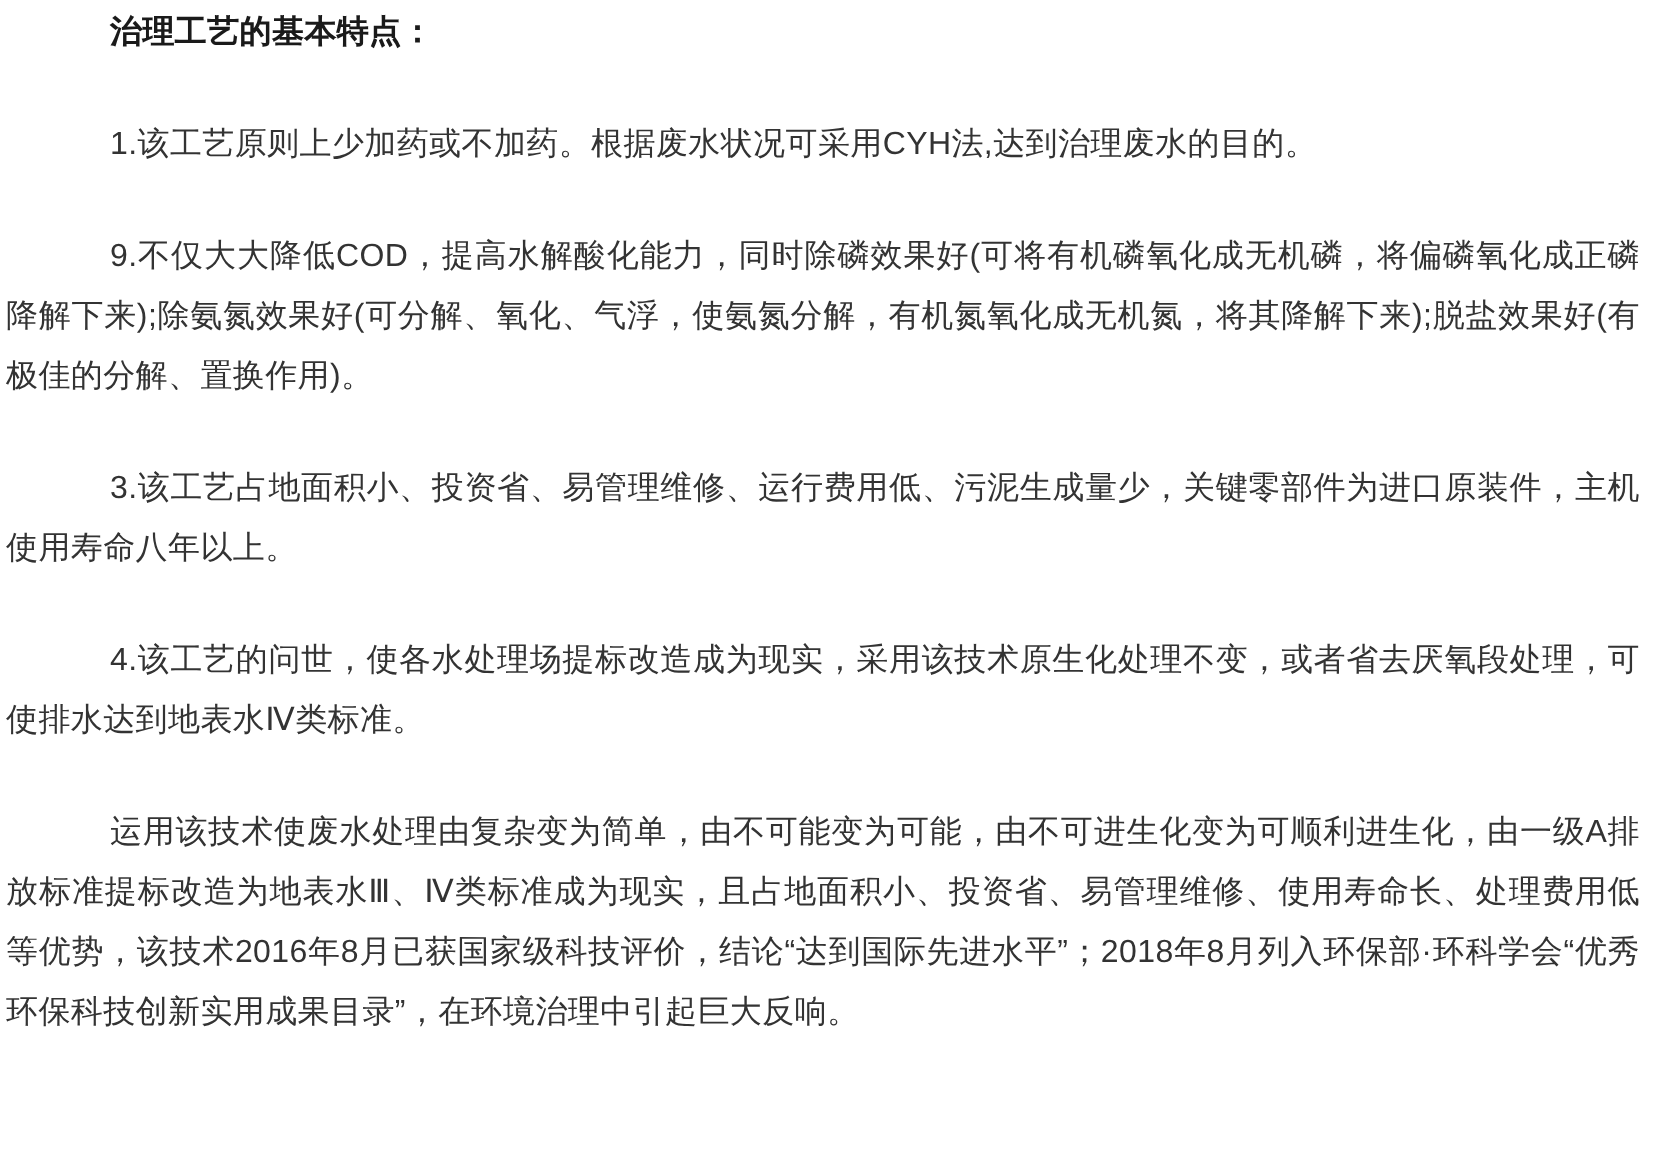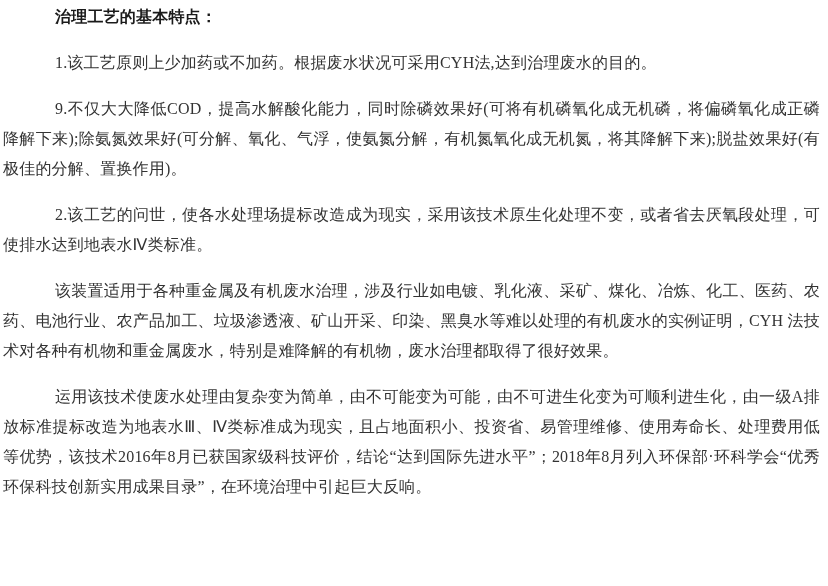--- a/index.html
+++ b/index.html
@@ -14,23 +14,22 @@
     padding: 2px 8px 16px 3px;
     overflow: hidden;
     font-family: "Liberation Sans", "DejaVu Sans", sans-serif;
     font-size: 16px;
     line-height: 30px;
     color: #333333;
     text-align: justify;
     letter-spacing: 0.2px;
   }
   .doc p {
-    margin: 16px 0;
+    margin: 26px 0;
     text-indent: 52px;
-    font-family: Liberation Serif, serif;
   }
   .doc h2 {
     margin: 11px 0;
     font-size: 16px;
     line-height: 30px;
     font-weight: bold;
     color: #1a1a1a;
     text-indent: 52px;
     text-align: left;
   }
@@ -41,20 +40,20 @@
 </head>
 <body>
 
 <main class="doc">
   <h2 class="first">治理工艺的基本特点：</h2>
 
   <p>1.该工艺原则上少加药或不加药。根据废水状况可采用CYH法,达到治理废水的目的。</p>
 
   <p>9.不仅大大降低COD，提高水解酸化能力，同时除磷效果好(可将有机磷氧化成无机磷，将偏磷氧化成正磷降解下来);除氨氮效果好(可分解、氧化、气浮，使氨氮分解，有机氮氧化成无机氮，将其降解下来);脱盐效果好(有极佳的分解、置换作用)。</p>
 
+  <p>3.该工艺占地面积小、投资省、易管理维修、运行费用低、污泥生成量少，关键零部件为进口原装件，主机使用寿命八年以上。</p>
 
-  <p>2.该工艺的问世，使各水处理场提标改造成为现实，采用该技术原生化处理不变，或者省去厌氧段处理，可使排水达到地表水Ⅳ类标准。</p>
+  <p>4.该工艺的问世，使各水处理场提标改造成为现实，采用该技术原生化处理不变，或者省去厌氧段处理，可使排水达到地表水Ⅳ类标准。</p>
 
 
-  <p>该装置适用于各种重金属及有机废水治理，涉及行业如电镀、乳化液、采矿、煤化、冶炼、化工、医药、农药、电池行业、农产品加工、垃圾渗透液、矿山开采、印染、黑臭水等难以处理的有机废水的实例证明，CYH 法技术对各种有机物和重金属废水，特别是难降解的有机物，废水治理都取得了很好效果。</p>
 
   <p>运用该技术使废水处理由复杂变为简单，由不可能变为可能，由不可进生化变为可顺利进生化，由一级A排放标准提标改造为地表水Ⅲ、Ⅳ类标准成为现实，且占地面积小、投资省、易管理维修、使用寿命长、处理费用低等优势，该技术2016年8月已获国家级科技评价，结论“达到国际先进水平”；2018年8月列入环保部·环科学会“优秀环保科技创新实用成果目录”，在环境治理中引起巨大反响。</p>
 </main>
 
 </body></html>

